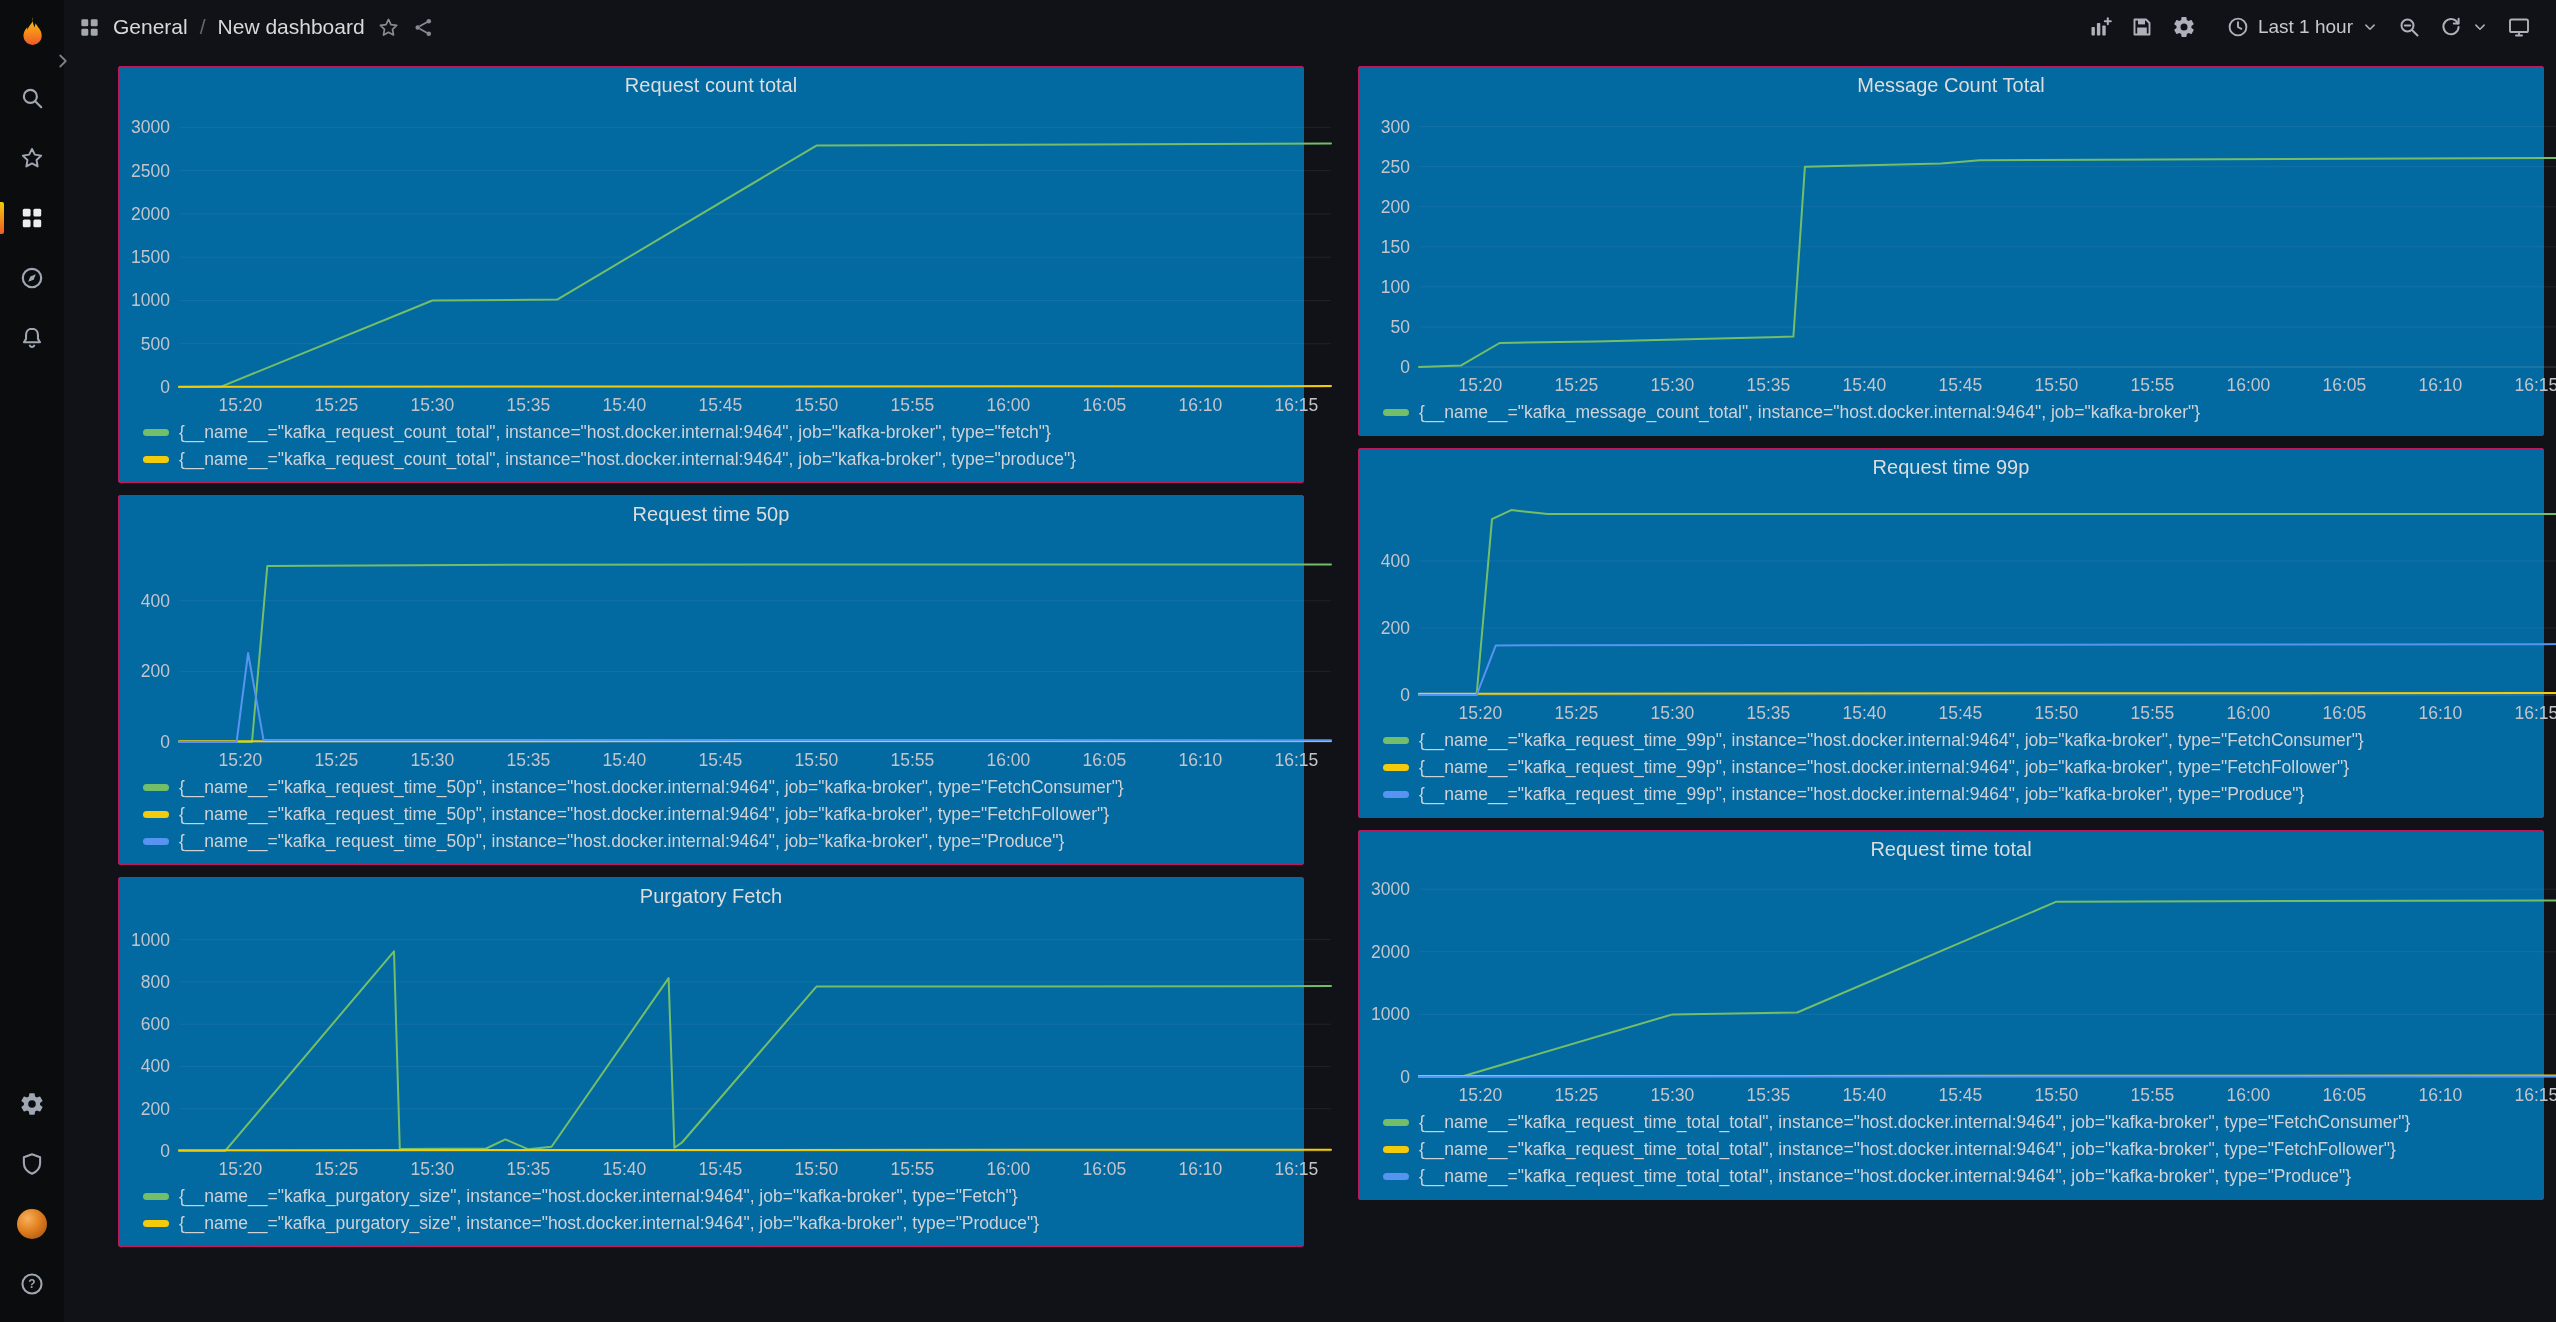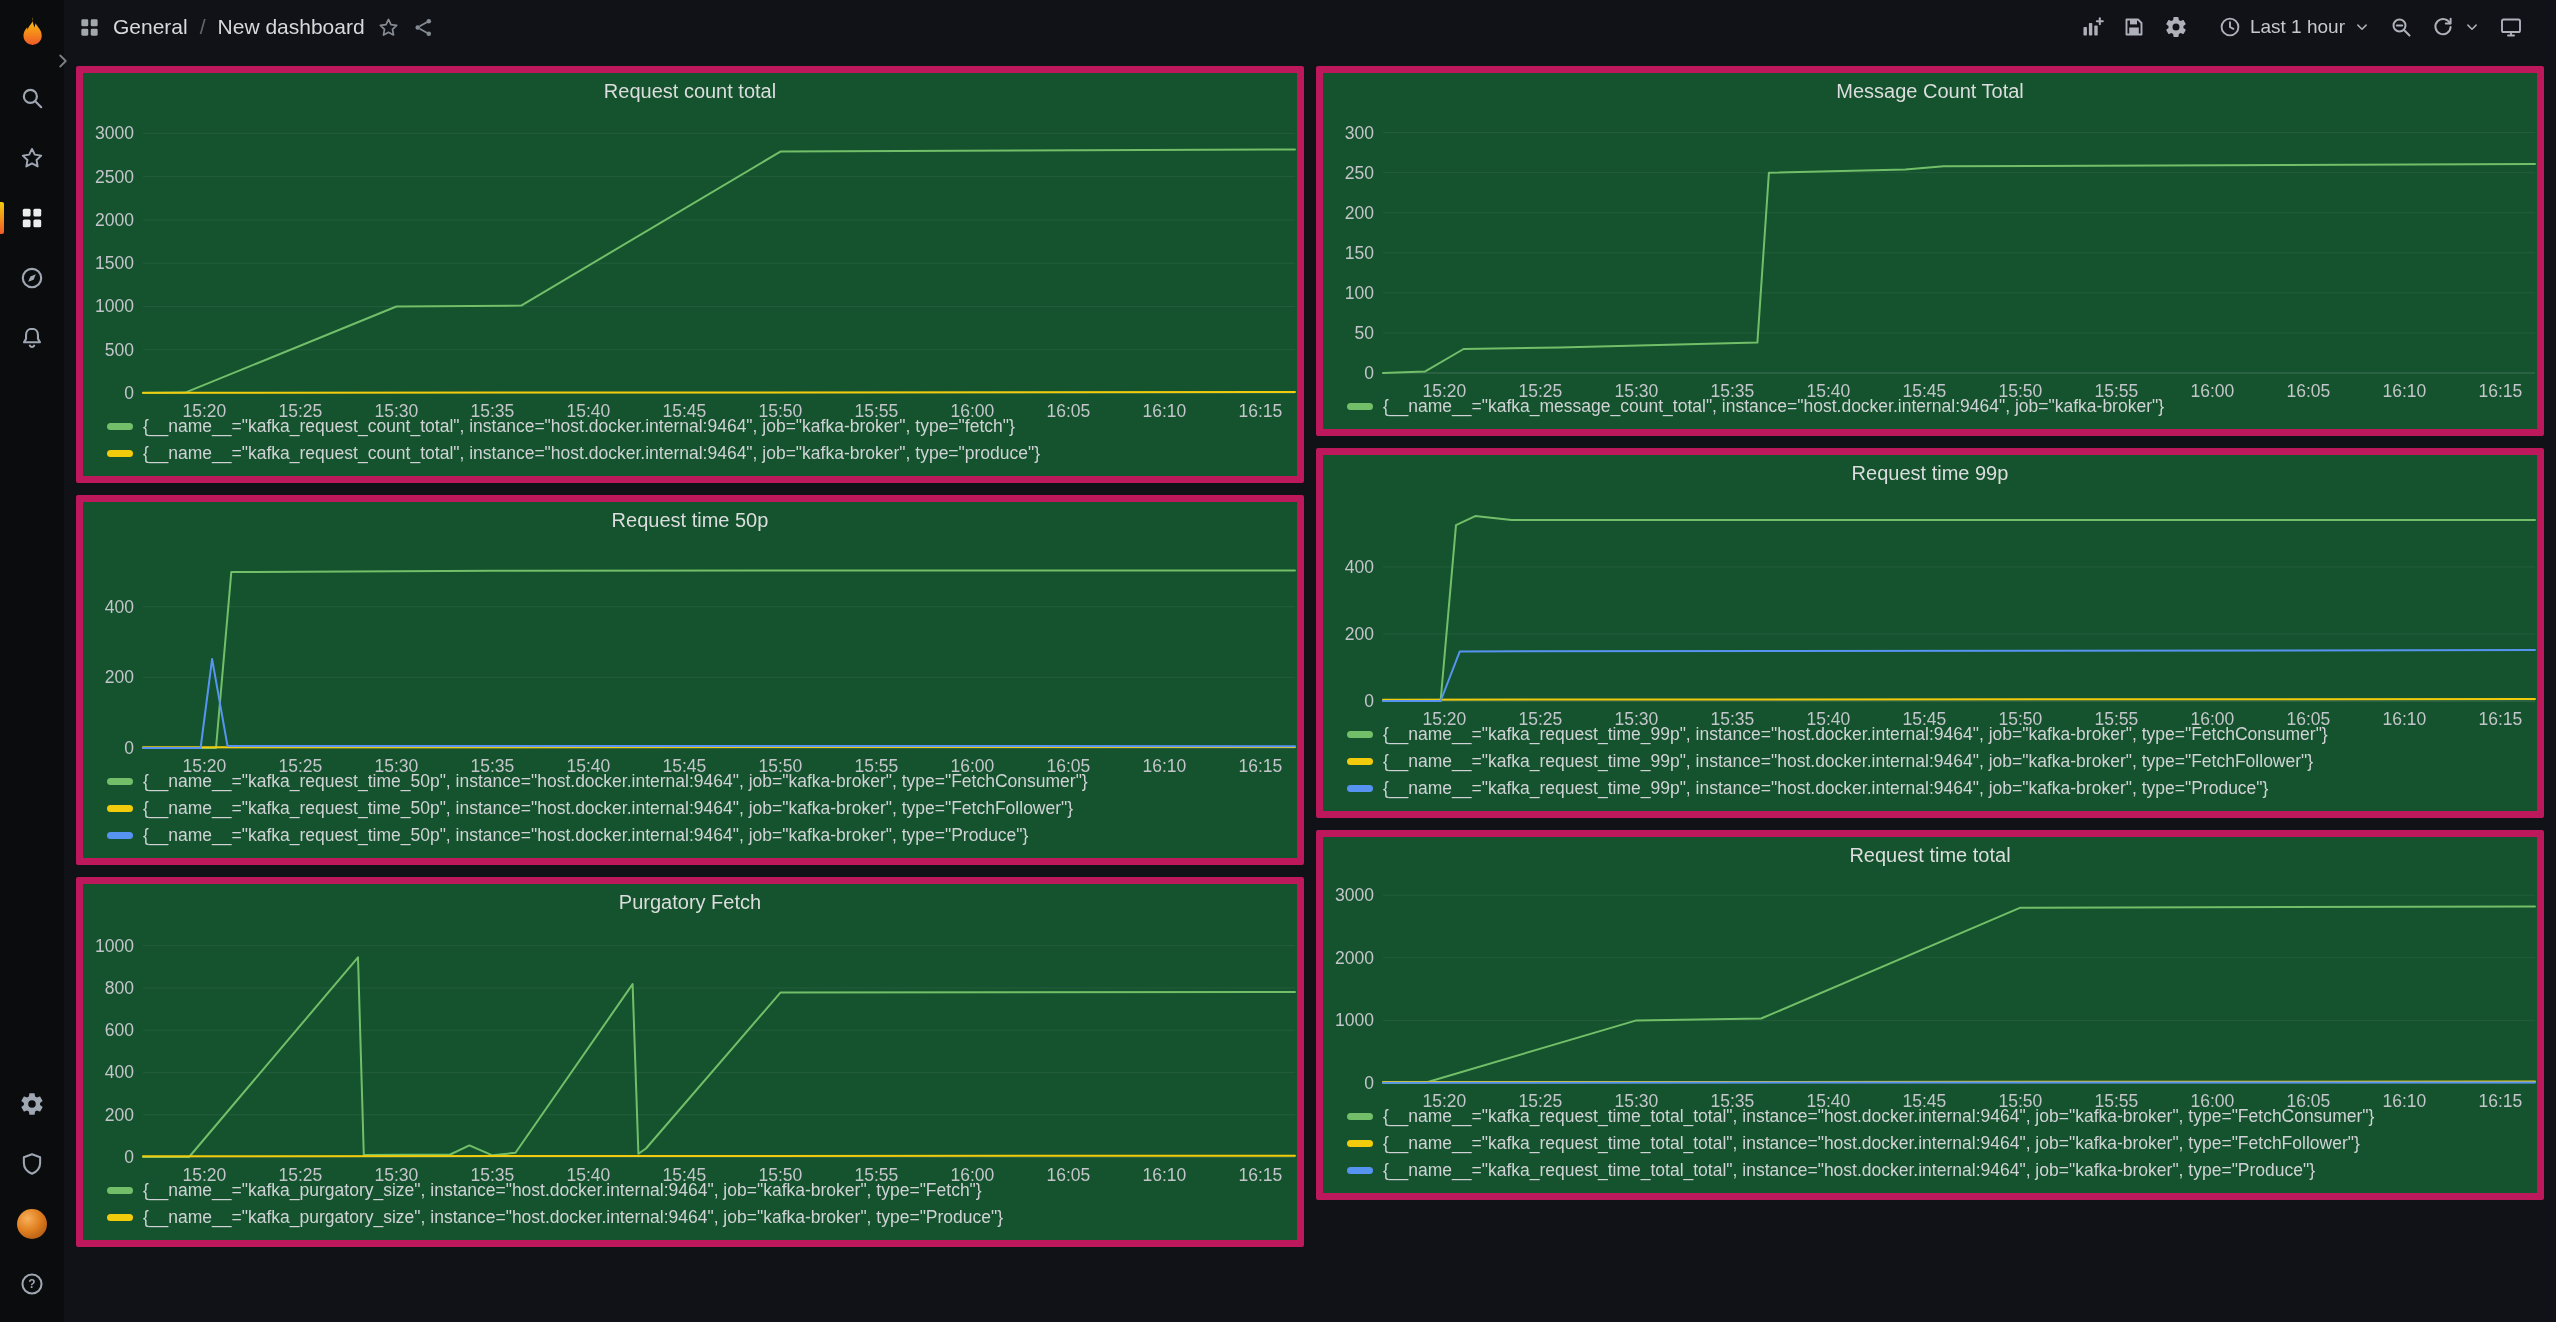--- a/index.html
+++ b/index.html
@@ -18,41 +18,41 @@
   .side-item.active { color:#eceded; }
   .side-item.active::before { content:""; position:absolute; left:0; top:6px; bottom:6px; width:4px;
     border-radius:0 2px 2px 0; background:linear-gradient(180deg,#f2cc0c,#f05a28); }
   .expand-chevron { position:fixed; left:52px; top:50px; width:22px; height:22px; color:#7b8087;
     z-index:11; cursor:pointer; }
   .expand-chevron svg { width:100%; height:100%; }
   .avatar { width:30px; height:30px; border-radius:50%;
     background:radial-gradient(circle at 35% 32%, #f7b05c 0%, #e07f1f 45%, #9a4a12 100%); }
 
   
-  .topnav { position:fixed; left:64px; top:0; right:8px; height:54px; display:flex; align-items:center;
+  .topnav { position:fixed; left:64px; top:0; right:0; height:54px; display:flex; align-items:center;
     justify-content:space-between; padding:0 18px 0 14px; background:#111217; z-index:5; }
   .breadcrumb { display:flex; align-items:center; gap:12px; }
   .breadcrumb .i { width:23px; height:23px; color:#a3a7ae; }
   .breadcrumb .i.dim { color:#868b93; }
   .crumb-text { font-size:21px; color:#d8d9da; cursor:pointer; white-space:nowrap; }
   .crumb-sep { font-size:21px; color:rgba(204,204,220,0.45); }
   .toolbar { display:flex; align-items:center; gap:4px;text-align:right; }
   .tool-btn { height:36px; min-width:36px; display:flex; align-items:center; justify-content:center;
     gap:8px; padding:0 7px; border-radius:2px; cursor:pointer; color:#aeb1ba; background:transparent; }
   .tool-btn .i { width:24px; height:24px; }
   .tool-btn .i.caret { width:18px; height:18px; }
   .time-label { font-size:19px; color:#c7c8cd; white-space:nowrap; }
   .group-gap { margin-left:12px; }
 
   
   .dash { position:absolute; left:64px; top:54px; right:0; bottom:0; padding:12px;
     display:grid; grid-template-columns:1fr 1fr; gap:12px; align-content:start; }
   .col { display:flex; flex-direction:column; gap:12px; min-width:0; }
-  .panel { background:#14532d; border:7px solid #be185d; border-radius:2px; height:370px;
-    display:flex; flex-direction:column; }
+  .panel { background:#0369a1; border:1px solid #be185d; border-radius:2px; height:370px;
+    display:flex; flex-direction:column;margin-left:42px; }
   .panel--lg { height:417px; }
   .panel-header { height:36px; flex:0 0 36px; display:flex; align-items:center; justify-content:center; }
   .panel-title { font-size:20px; font-weight:500; color:#dcddde; cursor:pointer; }
   .plot { flex:1 1 auto; position:relative; min-height:0; }
   .plot svg { position:absolute; left:0; top:0; }
   svg .tick { font-family:"Liberation Sans","DejaVu Sans",sans-serif; font-size:17.5px; fill:#c3c5cb; }
   .panel-legend { flex:0 0 auto; padding:4px 10px 12px 24px; display:flex; flex-direction:column; gap:5px; }
   .legend-item { display:inline-flex; align-items:center; gap:10px; cursor:pointer; height:22px; align-self:flex-start; }
   .legend-swatch { width:26px; height:7px; border-radius:4px; flex:0 0 auto; }
   .legend-label { font-size:17.5px; color:#d0d2d6; white-space:nowrap; }

